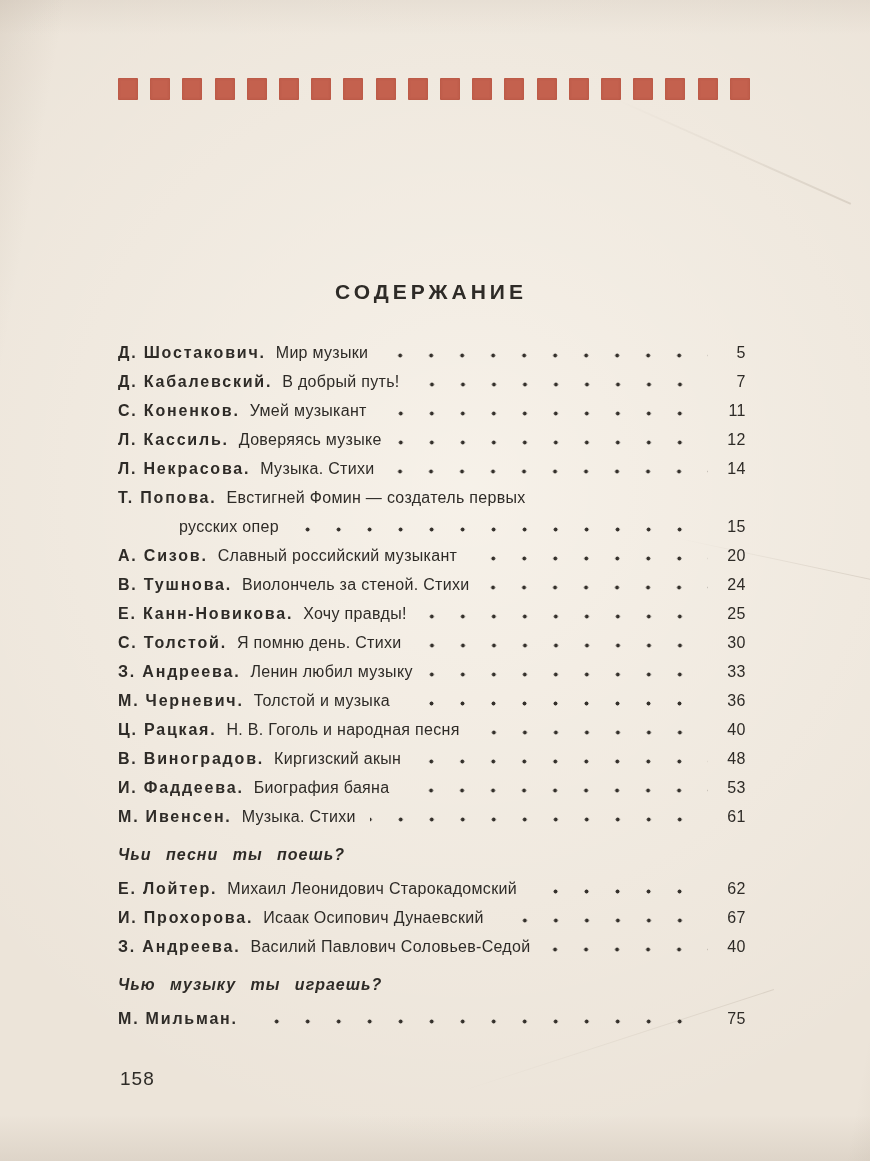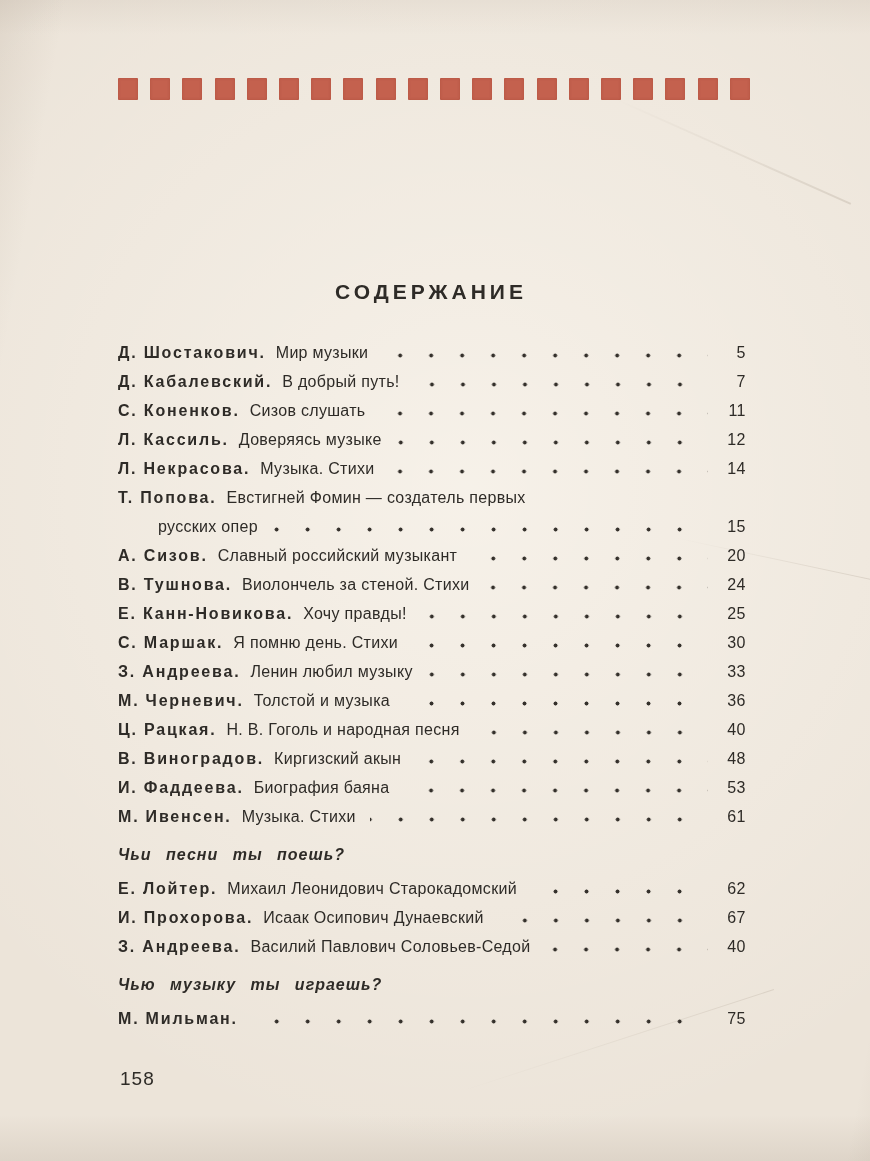--- a/index.html
+++ b/index.html
@@ -65,21 +65,21 @@
     line-height:29px;white-space:nowrap;
   }
   .author{
     font-weight:bold;letter-spacing:1.8px;
     flex:0 0 auto;
   }
   .title{
     margin-left:10px;letter-spacing:.3px;flex:0 0 auto;
   }
   .cont{
-    margin-left:40px;letter-spacing:.3px;flex:0 0 auto;
+    margin-left:61px;letter-spacing:.3px;flex:0 0 auto;
   }
   .leader{
     flex:1 1 auto;min-width:14px;
     height:5px;align-self:flex-end;
     margin:0 4px 9px 14px;
     background-image:radial-gradient(circle at 2.5px 2.5px, #34302b 1.7px, rgba(0,0,0,0) 2.3px);
     background-size:31px 5px;
     background-repeat:repeat-x;
     background-position:right bottom;
   }
@@ -141,21 +141,21 @@
 
   <div class="row">
     <span class="author">Д. Кабалевский.</span>
     <span class="title">В добрый путь!</span>
     <span class="leader"></span>
     <span class="pnum">7</span>
   </div>
 
   <div class="row">
     <span class="author">С. Коненков.</span>
-    <span class="title">Сизов слушать</span>
+    <span class="title">Умей музыкант</span>
     <span class="leader"></span>
     <span class="pnum">11</span>
   </div>
 
   <div class="row">
     <span class="author">Л. Кассиль.</span>
     <span class="title">Доверяясь музыке</span>
     <span class="leader"></span>
     <span class="pnum">12</span>
   </div>
@@ -194,21 +194,21 @@
   </div>
 
   <div class="row">
     <span class="author">Е. Канн-Новикова.</span>
     <span class="title">Хочу правды!</span>
     <span class="leader"></span>
     <span class="pnum">25</span>
   </div>
 
   <div class="row">
-    <span class="author">С. Маршак.</span>
+    <span class="author">С. Толстой.</span>
     <span class="title">Я помню день. Стихи</span>
     <span class="leader"></span>
     <span class="pnum">30</span>
   </div>
 
   <div class="row">
     <span class="author">З. Андреева.</span>
     <span class="title">Ленин любил музыку</span>
     <span class="leader"></span>
     <span class="pnum">33</span>

